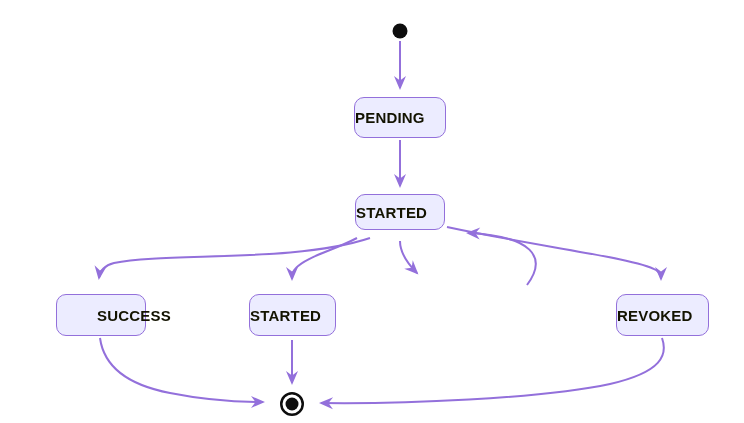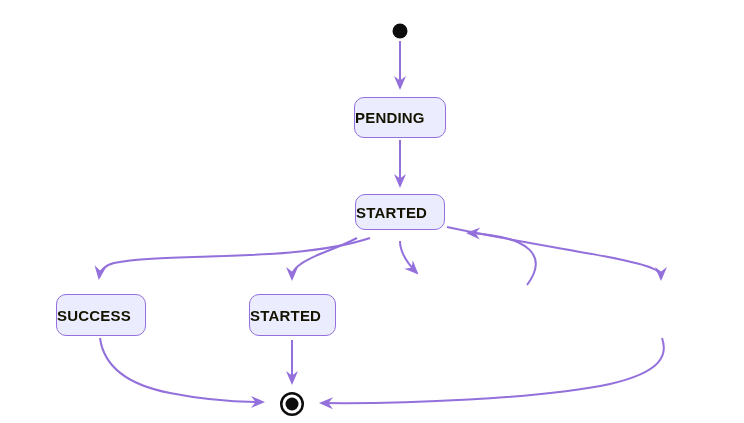--- a/index.html
+++ b/index.html
@@ -56,21 +56,21 @@
   }
   .state-label {
     font-size: 15px;
     font-weight: 700;
     color: var(--text, #131300);
     letter-spacing: 0.2px;
     white-space: nowrap;
   }
   .node-pending  { left: 354px; top: 97px;  width: 92px; height: 41px; }
   .node-started  { left: 355px; top: 194px; width: 90px; height: 36px; }
-  .node-success  { left: 56px;  top: 294px; width: 90px; height: 42px; }
+  .node-success  { left: 56px;  top: 294px; width: 90px; height: 42px; padding-left: 40px; }
   .node-failure  { left: 249px; top: 294px; width: 87px; height: 42px; }
   .node-retry    { left: 439px; top: 293px; width: 75px; height: 44px; }
   .node-revoked  { left: 616px; top: 294px; width: 93px; height: 42px; }
 </style>
 </head>
 <body>
 
 <div class="canvas">
 
   <svg class="edges-layer" width="744" height="423" viewBox="0 0 744 423" xmlns="http://www.w3.org/2000/svg">
@@ -109,14 +109,17 @@
 
   <div class="state-node node-success">
     <span class="state-label">SUCCESS</span>
   </div>
 
   <div class="state-node node-failure">
     <span class="state-label">STARTED</span>
   </div>
 
 
+  <div class="state-node node-revoked">
+    <span class="state-label">REVOKED</span>
+  </div>
 
 </div>
 
 </body></html>

